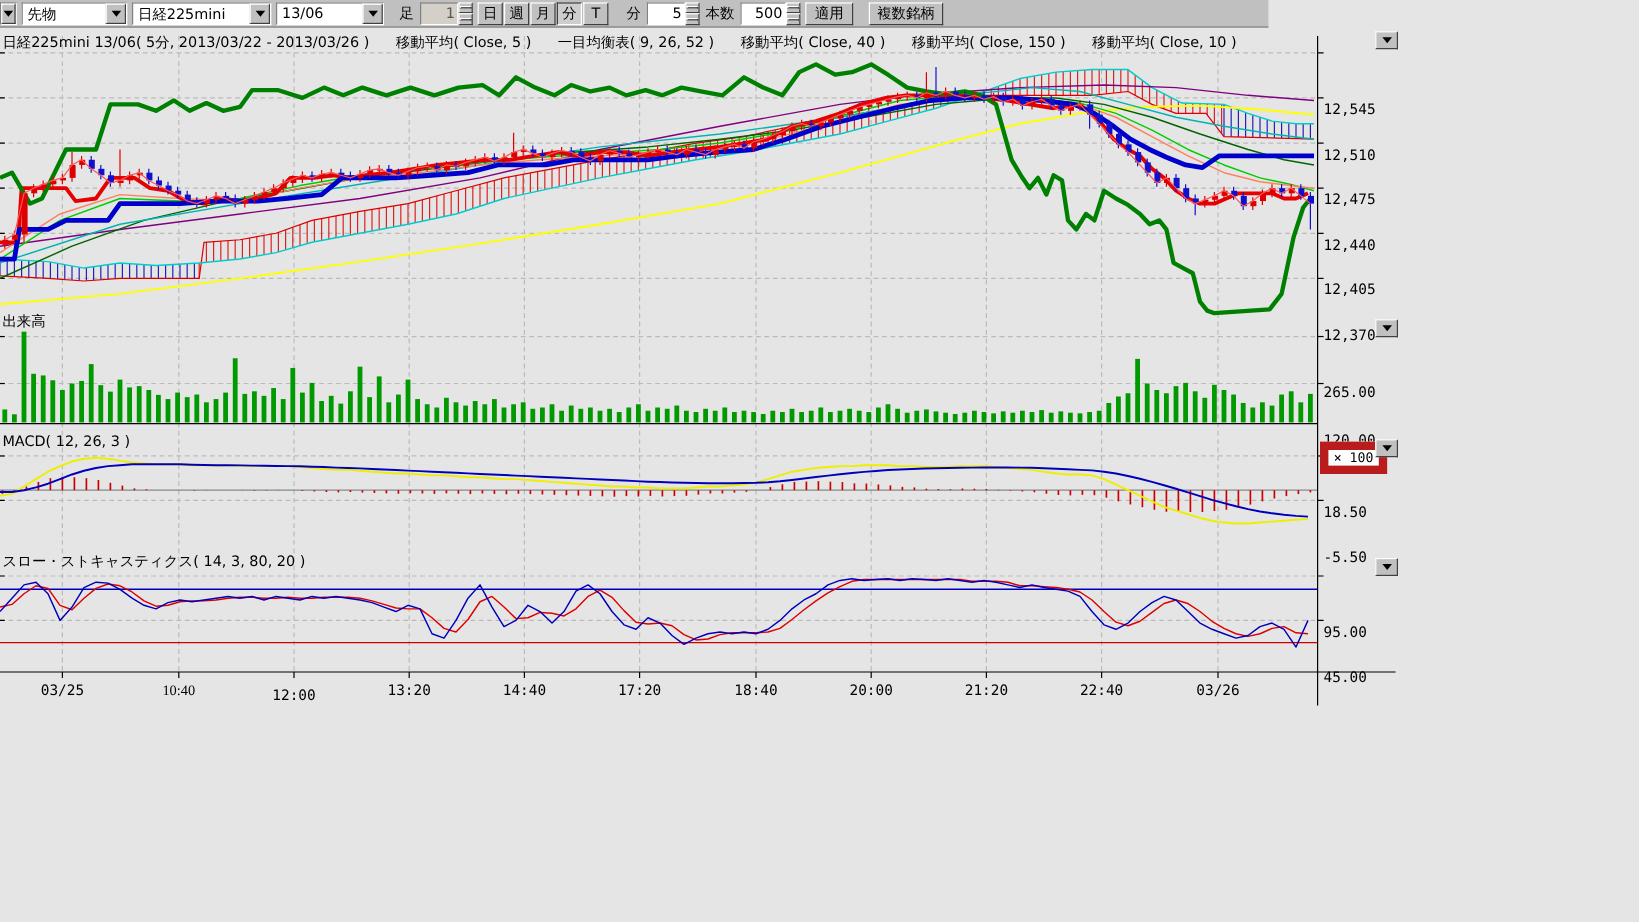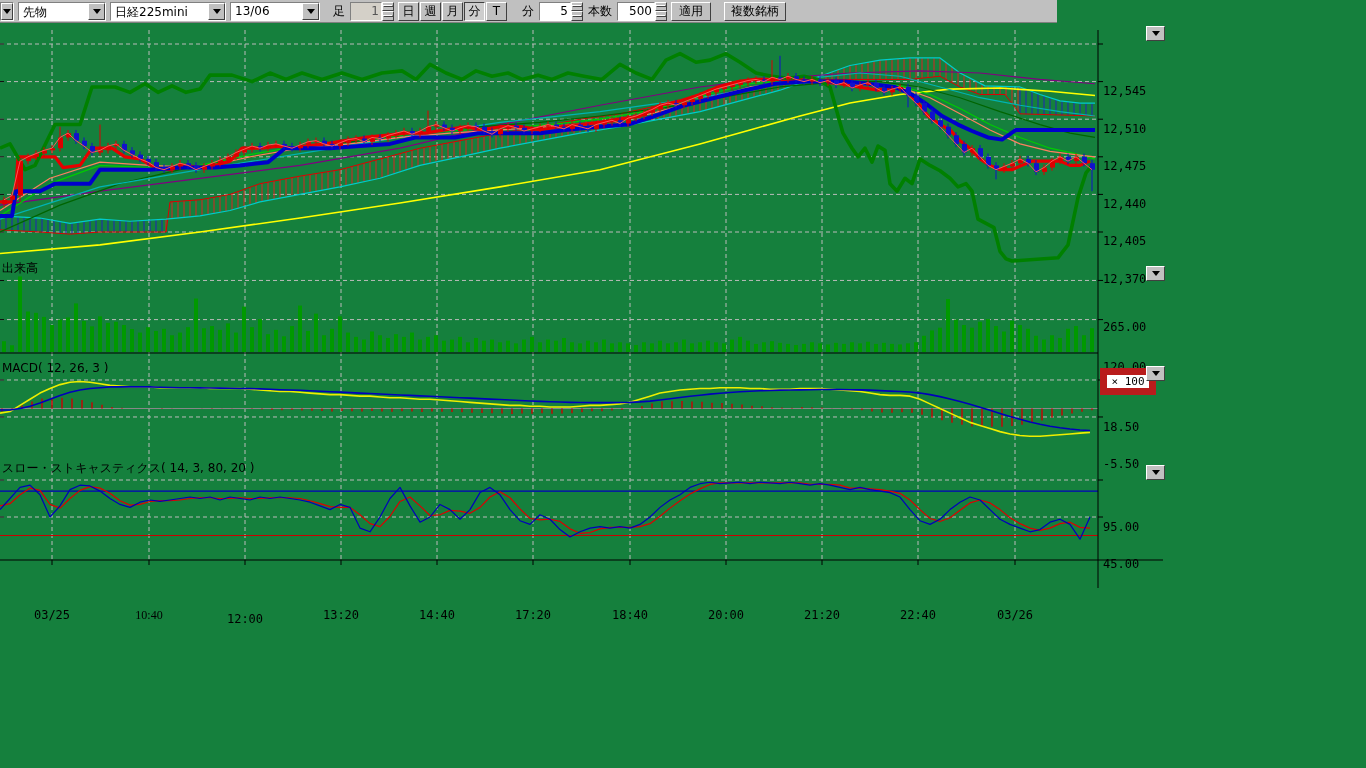--- a/index.html
+++ b/index.html
@@ -1,16 +1,16 @@
 <!DOCTYPE html>
 <html><head>
 <meta charset="utf-8">
 <style>
   html,body{margin:0;padding:0;background:#fff;}
-  #screen{position:relative;width:1366px;height:768px;background:#15803d;overflow:hidden;
+  #screen{position:relative;width:1366px;height:768px;background:#e5e5e5;overflow:hidden;
           font-family:"DejaVu Sans","Liberation Sans",sans-serif;font-size:12px;color:#000;}
   
   #toolbar{position:absolute;left:0;top:0;width:1057px;height:23px;background:#c0c0c0;
            border-bottom:1px solid #808080;display:flex;align-items:center;gap:4px;padding:0 2px;box-sizing:border-box;}
   .combo{display:flex;height:19px;background:#fff;border:1px solid;border-color:#808080 #fff #fff #808080;box-sizing:border-box;}
   .combo .cval{padding:1px 4px 0 4px;white-space:nowrap;overflow:hidden;flex:1;font-size:12px;}
   .combo .carrow{width:15px;background:#c0c0c0;border:1px solid;border-color:#fff #404040 #404040 #fff;
                  display:flex;align-items:center;justify-content:center;}
   .tri-down{width:0;height:0;border-left:4px solid transparent;border-right:4px solid transparent;border-top:5px solid #000;}
   .tbtn{height:19px;background:#c0c0c0;border:1px solid;border-color:#fff #404040 #404040 #fff;
@@ -26,21 +26,21 @@
   .tri-up-s{width:0;height:0;border-left:3px solid transparent;border-right:3px solid transparent;border-bottom:4px solid #000;}
   .tri-down-s{width:0;height:0;border-left:3px solid transparent;border-right:3px solid transparent;border-top:4px solid #000;}
   .tlabel{font-size:12px;padding:0 1px;}
   
   #chart-region{position:absolute;left:0;top:24px;width:1366px;height:570px;}
   #chart-svg{position:absolute;left:0;top:0;}
   .hdr-row{position:absolute;left:2px;white-space:nowrap;font-size:12px;z-index:5;}
   .hdr-row span{margin-right:22px;}
   .panel-label{position:absolute;font-size:12px;z-index:5;}
   .axis-label{position:absolute;left:1103px;font-family:"DejaVu Sans Mono","Liberation Mono",monospace;font-size:12px;z-index:5;margin-top:48px;}
-  .time-label{position:absolute;width:44px;text-align:center;font-family:"DejaVu Sans Mono","Liberation Mono",monospace;font-size:12px;z-index:5;margin-top:40px;}
+  .time-label{position:absolute;width:44px;text-align:center;font-family:"DejaVu Sans Mono","Liberation Mono",monospace;font-size:12px;z-index:5;}
   .scale-btn{position:absolute;left:1146px;width:17px;height:13px;background:#c0c0c0;
              border:1px solid;border-color:#fff #404040 #404040 #fff;display:flex;align-items:center;justify-content:center;z-index:6;}
   .scale-btn .tri-down{border-left-width:4px;border-right-width:4px;border-top-width:5px;}
   #vol-mult{position:absolute;left:1100px;top:344px;width:42px;height:13px;border:7px solid #b91c1c;background:#fff;
             font-family:"DejaVu Sans Mono","Liberation Mono",monospace;font-size:11px;line-height:13px;text-align:center;z-index:6;}
 </style>
 </head>
 <body>
 
 <div id="screen">
@@ -898,20 +898,23 @@
         <line x1="1098" y1="170.4" x2="1103" y2="170.4" stroke="#000" stroke-width="1"></line>
         <line x1="1098" y1="208" x2="1103" y2="208" stroke="#000" stroke-width="1"></line>
         <line x1="1098" y1="256.45" x2="1103" y2="256.45" stroke="#000" stroke-width="1"></line>
         <line x1="1098" y1="295.6" x2="1103" y2="295.6" stroke="#000" stroke-width="1"></line>
         <line x1="1098" y1="355.97855" x2="1103" y2="355.97855" stroke="#000" stroke-width="1"></line>
         <line x1="1098" y1="392.97935" x2="1103" y2="392.97935" stroke="#000" stroke-width="1"></line>
         <line x1="1098" y1="456" x2="1103" y2="456" stroke="#000" stroke-width="1"></line>
         <line x1="1098" y1="493" x2="1103" y2="493" stroke="#000" stroke-width="1"></line>
       </svg>
 
+    <div class="hdr-row" style="top:3px;">
+      <span>日経225mini 13/06( 5分, 2013/03/22 - 2013/03/26 )</span><span>移動平均( Close, 5 )</span><span>一目均衡表( 9, 26, 52 )</span><span>移動平均( Close, 40 )</span><span>移動平均( Close, 150 )</span><span>移動平均( Close, 10 )</span>
+    </div>
 
     <div class="panel-label" style="left:2px;top:236px;">出来高</div>
     <div class="panel-label" style="left:2px;top:337px;">MACD( 12, 26, 3 )</div>
     <div class="panel-label" style="left:2px;top:436px;">スロー・ストキャスティクス( 14, 3, 80, 20 )</div>
 
     <div id="vol-mult">× 100</div>
 
     <div class="scale-btn" style="top:2px;">
         <div class="tri-down"></div>
       </div>

